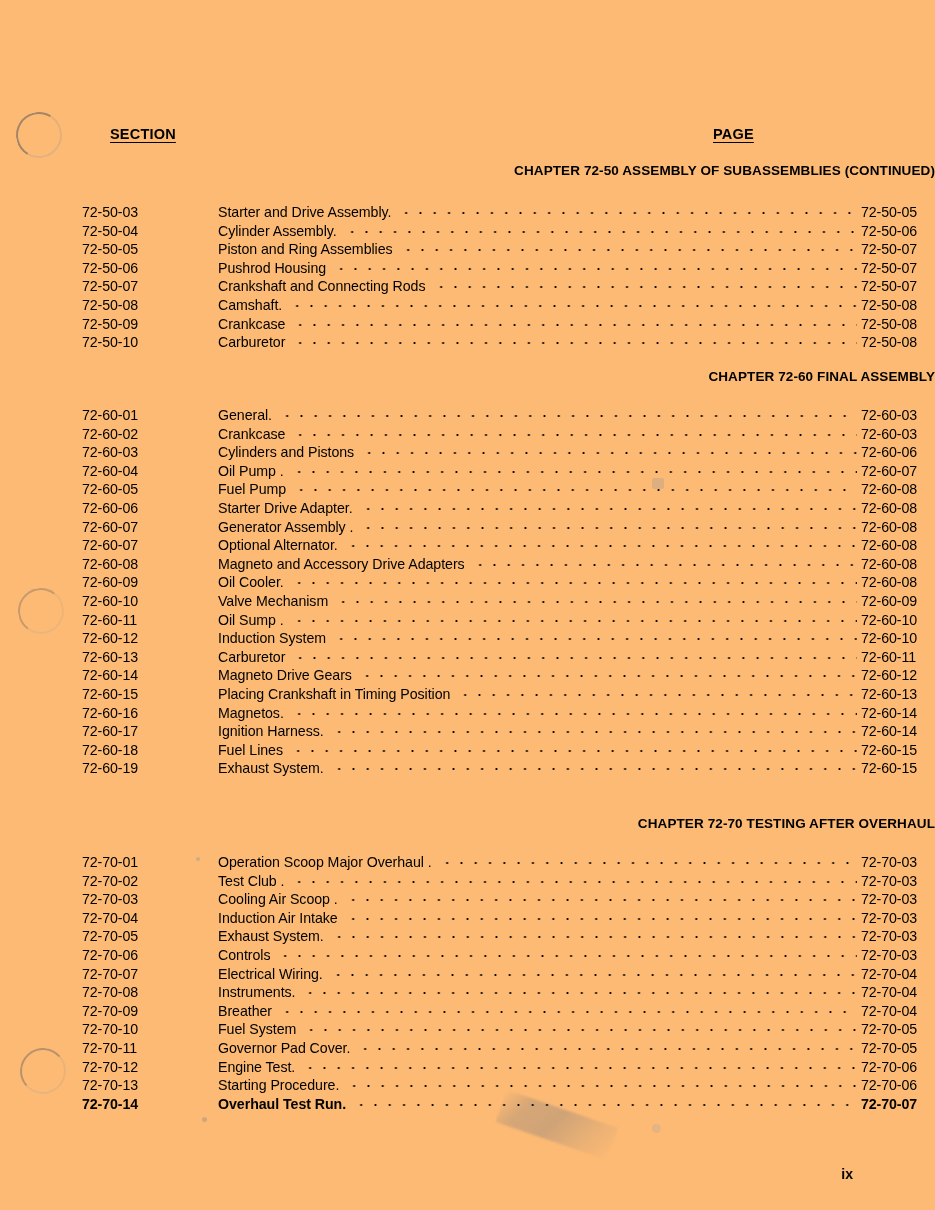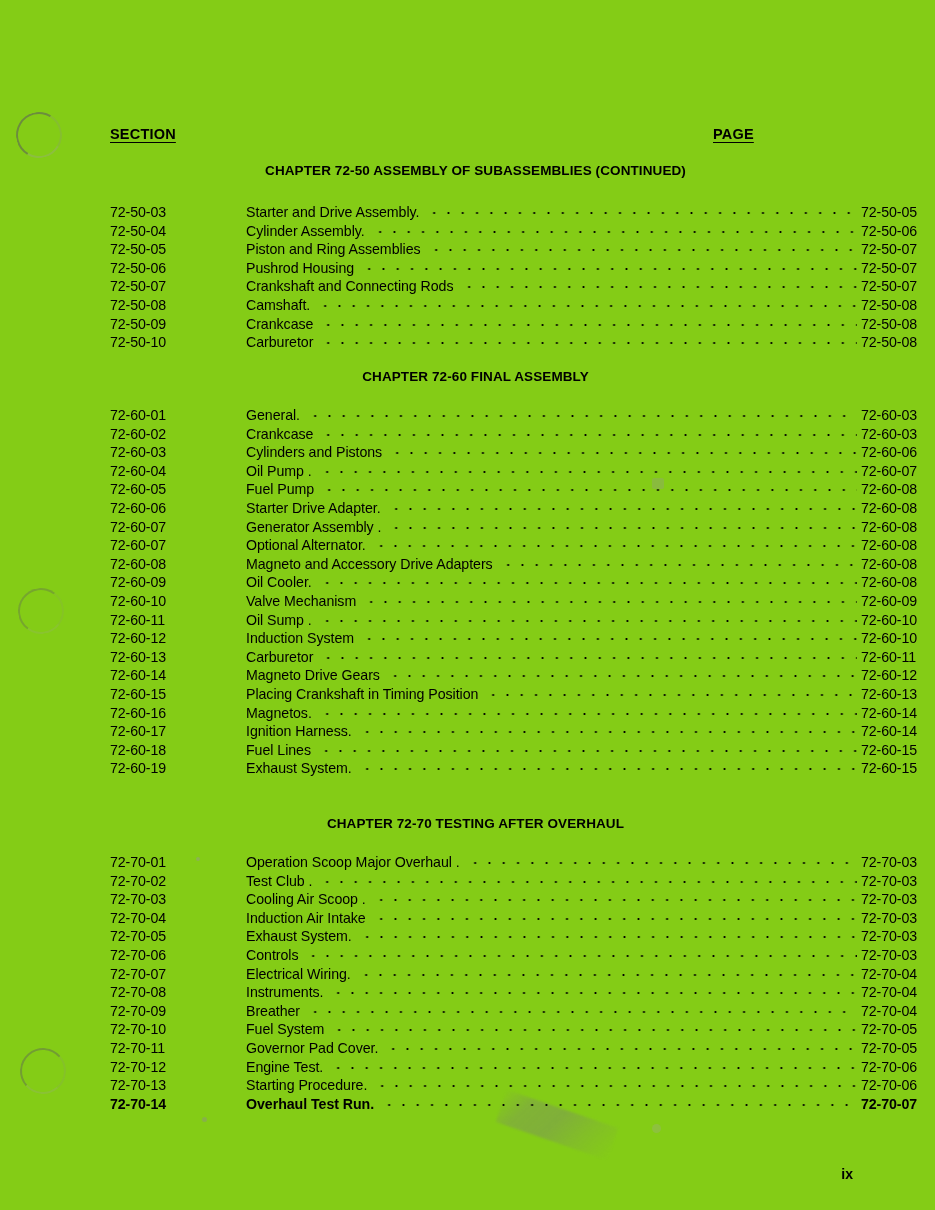--- a/index.html
+++ b/index.html
@@ -5,21 +5,21 @@
 <style>
   html, body {
     margin: 0;
     padding: 0;
     background: #ffffff;
   }
   .page {
     position: relative;
     width: 935px;
     height: 1210px;
-    background: #84cc16;
+    background: #fdba74;
     overflow: hidden;
     font-family: "Liberation Sans", sans-serif;
     color: #000000;
   }
 
   
   .artifact {
     position: absolute;
     pointer-events: none;
   }
@@ -73,37 +73,37 @@
     font-size: 14.5px;
     font-weight: bold;
     letter-spacing: 0.2px;
     text-decoration: underline;
     text-underline-offset: 3px;
   }
   .col-head-section { left: 110px; }
   .col-head-page { left: 713px; }
 
   .chapter-head {
-    text-align: center;
+    text-align: right;
     font-size: 13.5px;
     font-weight: bold;
     letter-spacing: 0.1px;
     padding-left: 16px;
   }
 
   .toc-row {
     display: flex;
     align-items: baseline;
     height: 18.6px;
     font-size: 14.2px;
   }
   .toc-section {
     width: 136px;
     flex: 0 0 136px;
-    padding-left: 110px;
+    padding-left: 82px;
     box-sizing: content-box;
     letter-spacing: -0.1px;
   }
   .toc-title {
     white-space: nowrap;
     padding-right: 6px;
     letter-spacing: -0.05px;
   }
   .toc-leader {
     flex: 1 1 auto;

